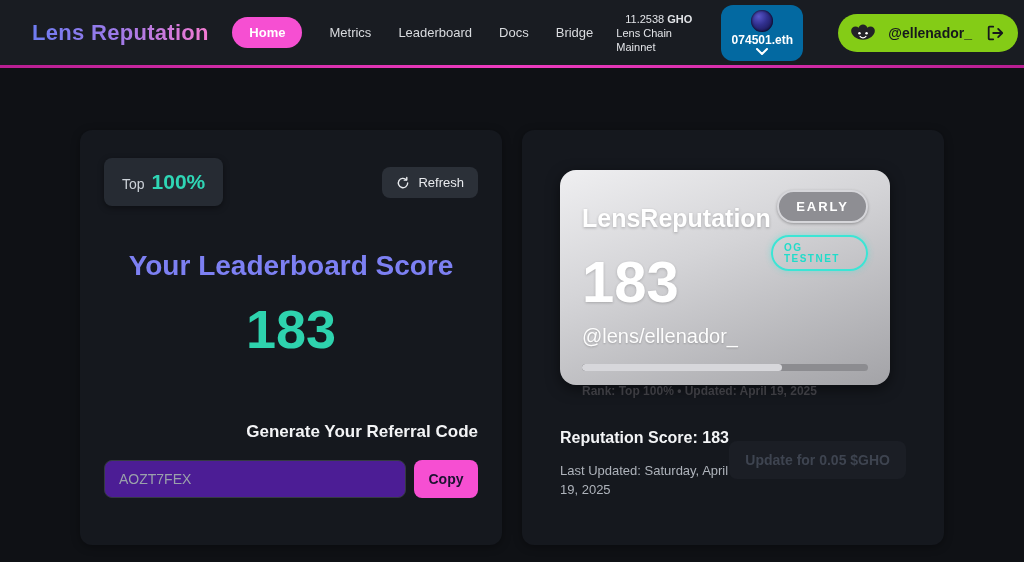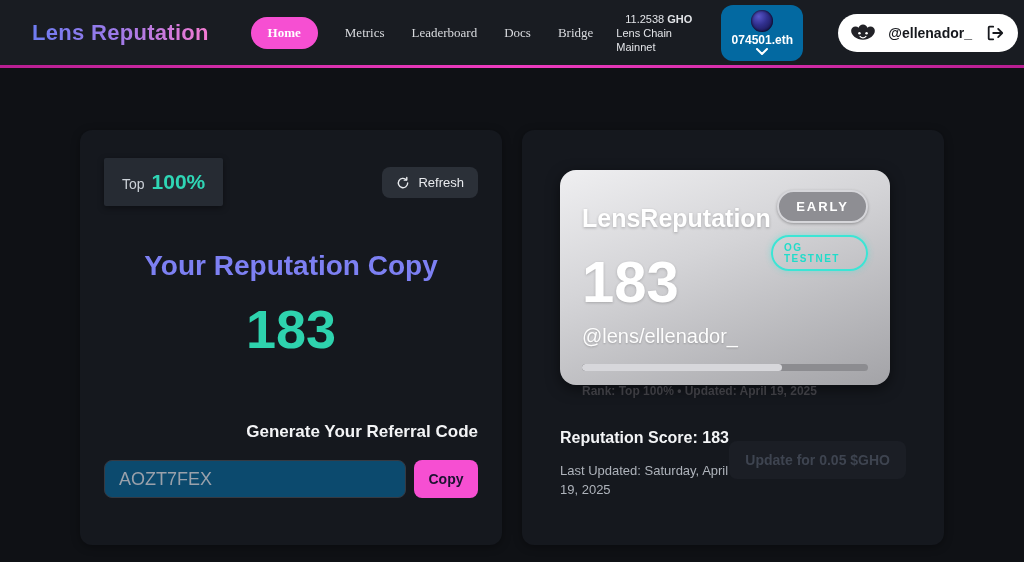--- a/index.html
+++ b/index.html
@@ -19,77 +19,77 @@
     position:relative;
   }
   .brand {
     font-size:22px; font-weight:bold; letter-spacing:.3px;
     background:linear-gradient(90deg,#6e7cf2 0%,#9e7ae9 48%,#f47ad1 100%);
     -webkit-background-clip:text; background-clip:text; color:transparent;
     white-space:nowrap;
     margin-left:20px;
   }
   .nav { display:flex; align-items:center; gap:27px; margin-left:auto; }
-  .nav-item { font-size:13px; color:#d9dbdf; cursor:pointer; white-space:nowrap;font-family:Liberation Serif, serif; }
+  .nav-item { font-size:13px; color:#d9dbdf; cursor:pointer; white-space:nowrap; }
   .nav-item.active {
     background:#f64fd2; color:#fff; font-weight:bold;
     padding:8px 17px; border-radius:999px;
   }
   .balance { font-size:11px; line-height:14px; color:#e2e4e8; text-align:left; width:76px; margin-left:-4px; }
   .balance .amt { text-align:right; white-space:nowrap; }
   .balance .amt b { font-weight:bold; }
   .wallet-btn {
     background:#0369a1; border-radius:12px; width:82px; height:56px;
     display:flex; flex-direction:column; align-items:center; justify-content:center;
     gap:1px; cursor:pointer; margin-left:2px;
   }
   .wallet-avatar {
     width:22px; height:22px; border-radius:50%;
     background:radial-gradient(circle at 35% 30%, #5a57c9 0%, #31308f 40%, #1d1b5e 75%, #14123f 100%);
     box-shadow:inset 0 0 3px #000;
   }
   .wallet-name { font-size:12px; font-weight:bold; color:#fff; }
   .account-pill {
-    background:#ffffff; border-radius:999px; height:38px;
+    background:#84cc16; border-radius:999px; height:38px;
     display:flex; align-items:center; gap:10px;
     padding:0 14px 0 10px; margin-left:8px; cursor:pointer;
   }
   .lens-logo { width:30px; height:22px; }
   .account-handle { color:#16181d; font-size:14px; font-weight:bold; white-space:nowrap; }
   .logout { width:18px; height:18px; margin-left:4px; }
 
   
   .main { width:864px; margin:62px auto 0; display:flex; gap:20px; }
   .card {
     width:422px; height:415px; background:#15181e; border-radius:12px;
     padding:28px 24px; box-shadow:0 2px 8px rgba(0,0,0,.35);
   }
 
   
   .row-top { display:flex; align-items:center; justify-content:space-between; }
   .rank-badge {
-    background:#262b33; border-radius:2px; padding:12px 18px;
+    background:#262b33; border-radius:8px; padding:12px 18px;
     display:flex; align-items:baseline; gap:7px;
     box-shadow:0 2px 6px rgba(0,0,0,.4);
     justify-content:center;
   }
   .rank-badge .lbl { font-size:14px; color:#cdd2d9; }
   .rank-badge .val { font-size:21px; font-weight:bold; color:#2fd6b5; }
   .refresh-btn {
     background:#2b3038; border:none; border-radius:8px; color:#e8eaed;
     font-size:13px; padding:8px 14px; display:flex; align-items:flex-end; gap:8px;
     cursor:pointer; font-family:inherit;
   }
   .score-title { text-align:center; font-size:28px; font-weight:bold; color:#7d80f3; margin-top:44px; }
   .score-value { text-align:center; font-size:54px; font-weight:bold; color:#2ed3ae; margin-top:16px; }
   .referral-title { text-align:right; font-size:17px; font-weight:bold; color:#f3f4f6; margin-top:62px; }
   .referral-row { display:flex; gap:8px; margin-top:18px; padding:0 0 0 0; }
   .referral-input {
-    flex:1; height:38px; background:#0c4a6e; border:1px solid #353a43; border-radius:8px;
-    color:#9aa1ab; font-size:18px; padding:0 14px; font-family:inherit; outline:none;
+    flex:1; height:38px; background:#4c1d95; border:1px solid #353a43; border-radius:8px;
+    color:#9aa1ab; font-size:14px; padding:0 14px; font-family:inherit; outline:none;
   }
   .copy-btn {
     width:64px; height:38px; background:#f64fd2; border:none; border-radius:8px;
     color:#1b1230; font-size:14px; font-weight:bold; cursor:pointer; font-family:inherit;
   }
 
   
   .card.right { padding:40px 38px; }
   .grad-card {
     width:330px; height:215px; border-radius:16px;
@@ -178,21 +178,21 @@
       </div>
       <button class="refresh-btn">
         <svg width="14" height="14" viewBox="0 0 24 24">
           <path d="M20 12a8 8 0 1 1-2.3-5.6" fill="none" stroke="#e8eaed" stroke-width="2.4" stroke-linecap="round"></path>
           <polyline points="18.5,2.5 18.5,7 14,7" fill="none" stroke="#e8eaed" stroke-width="2.4" stroke-linecap="round" stroke-linejoin="round"></polyline>
         </svg>
         <span>Refresh</span>
       </button>
     </div>
 
-    <div class="score-title">Your Reputation Copy</div>
+    <div class="score-title">Your Leaderboard Score</div>
     <div class="score-value">183</div>
 
     <div class="referral-title">Generate Your Referral Code</div>
     <div class="referral-row">
       <input class="referral-input" type="text" readonly="" value="AOZT7FEX" style="">
       <button class="copy-btn">Copy</button>
     </div>
   </div>
 
   <div class="card right">

